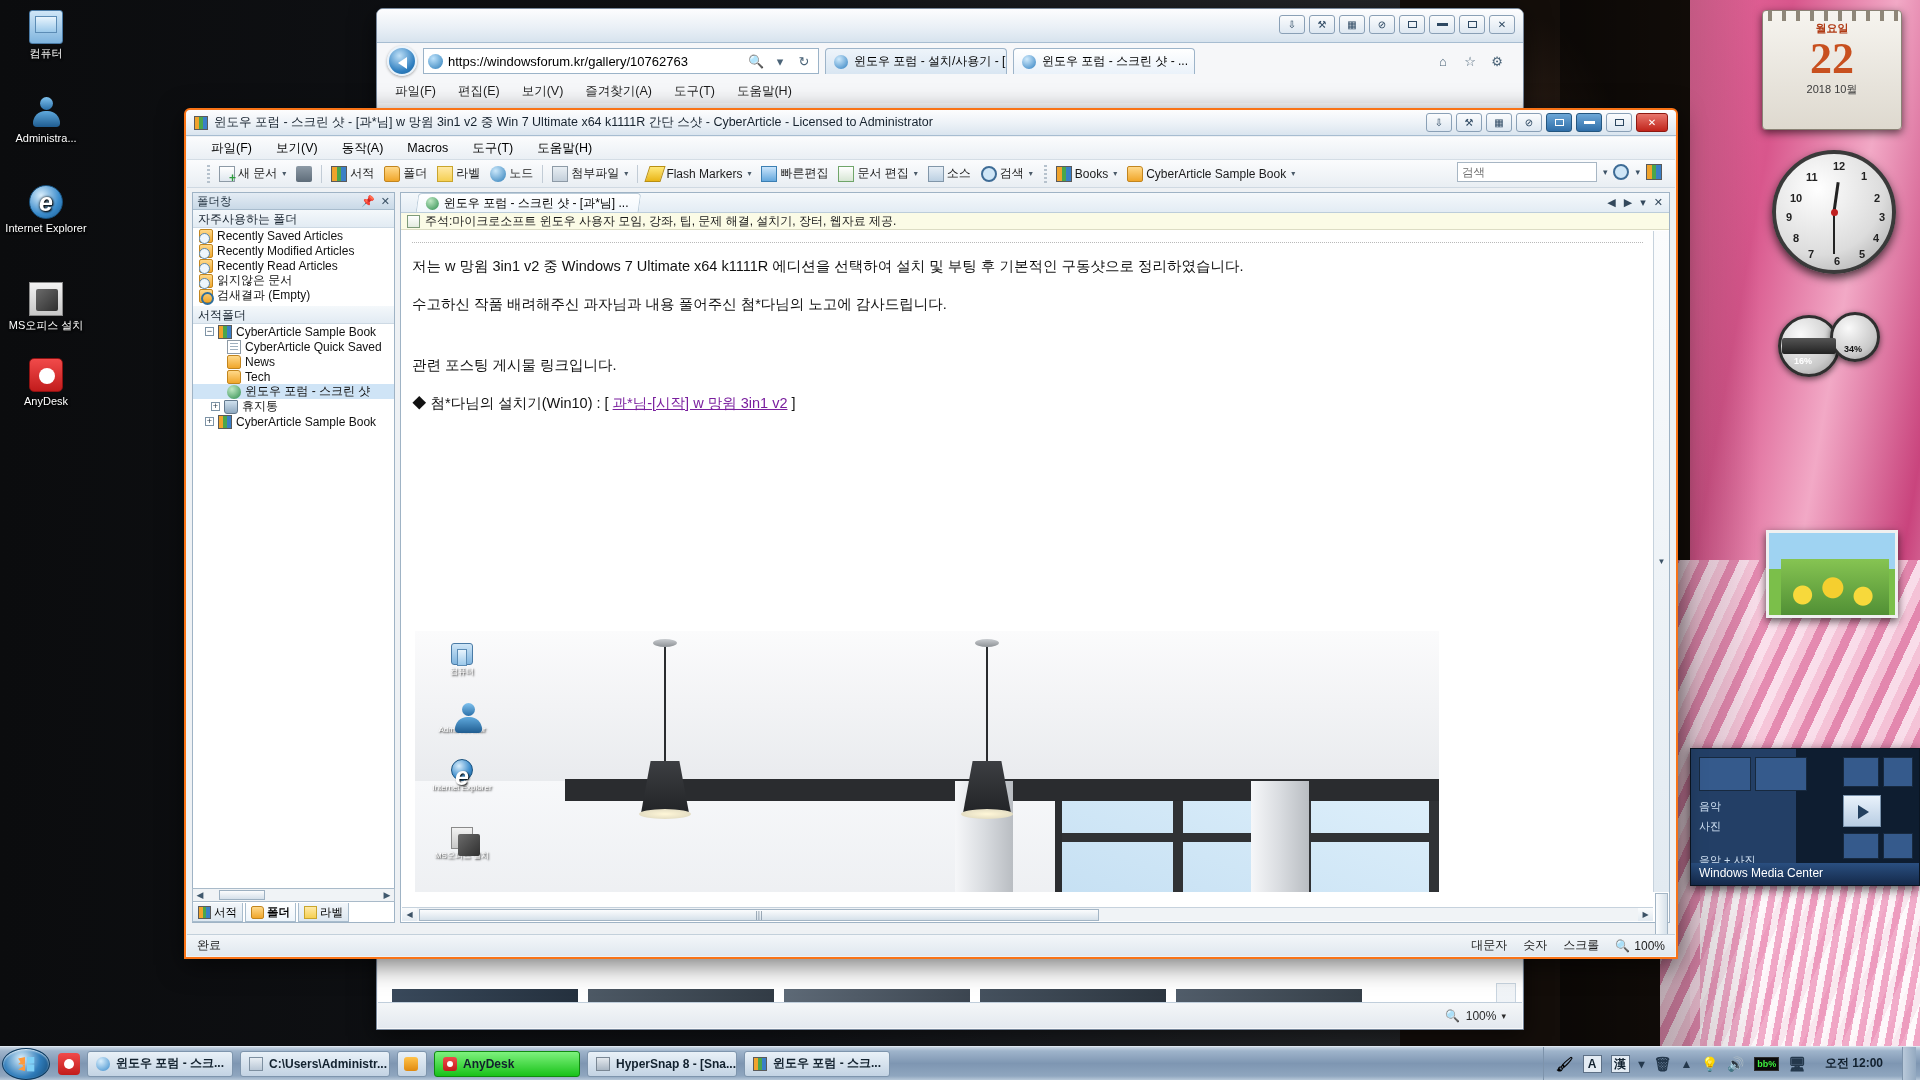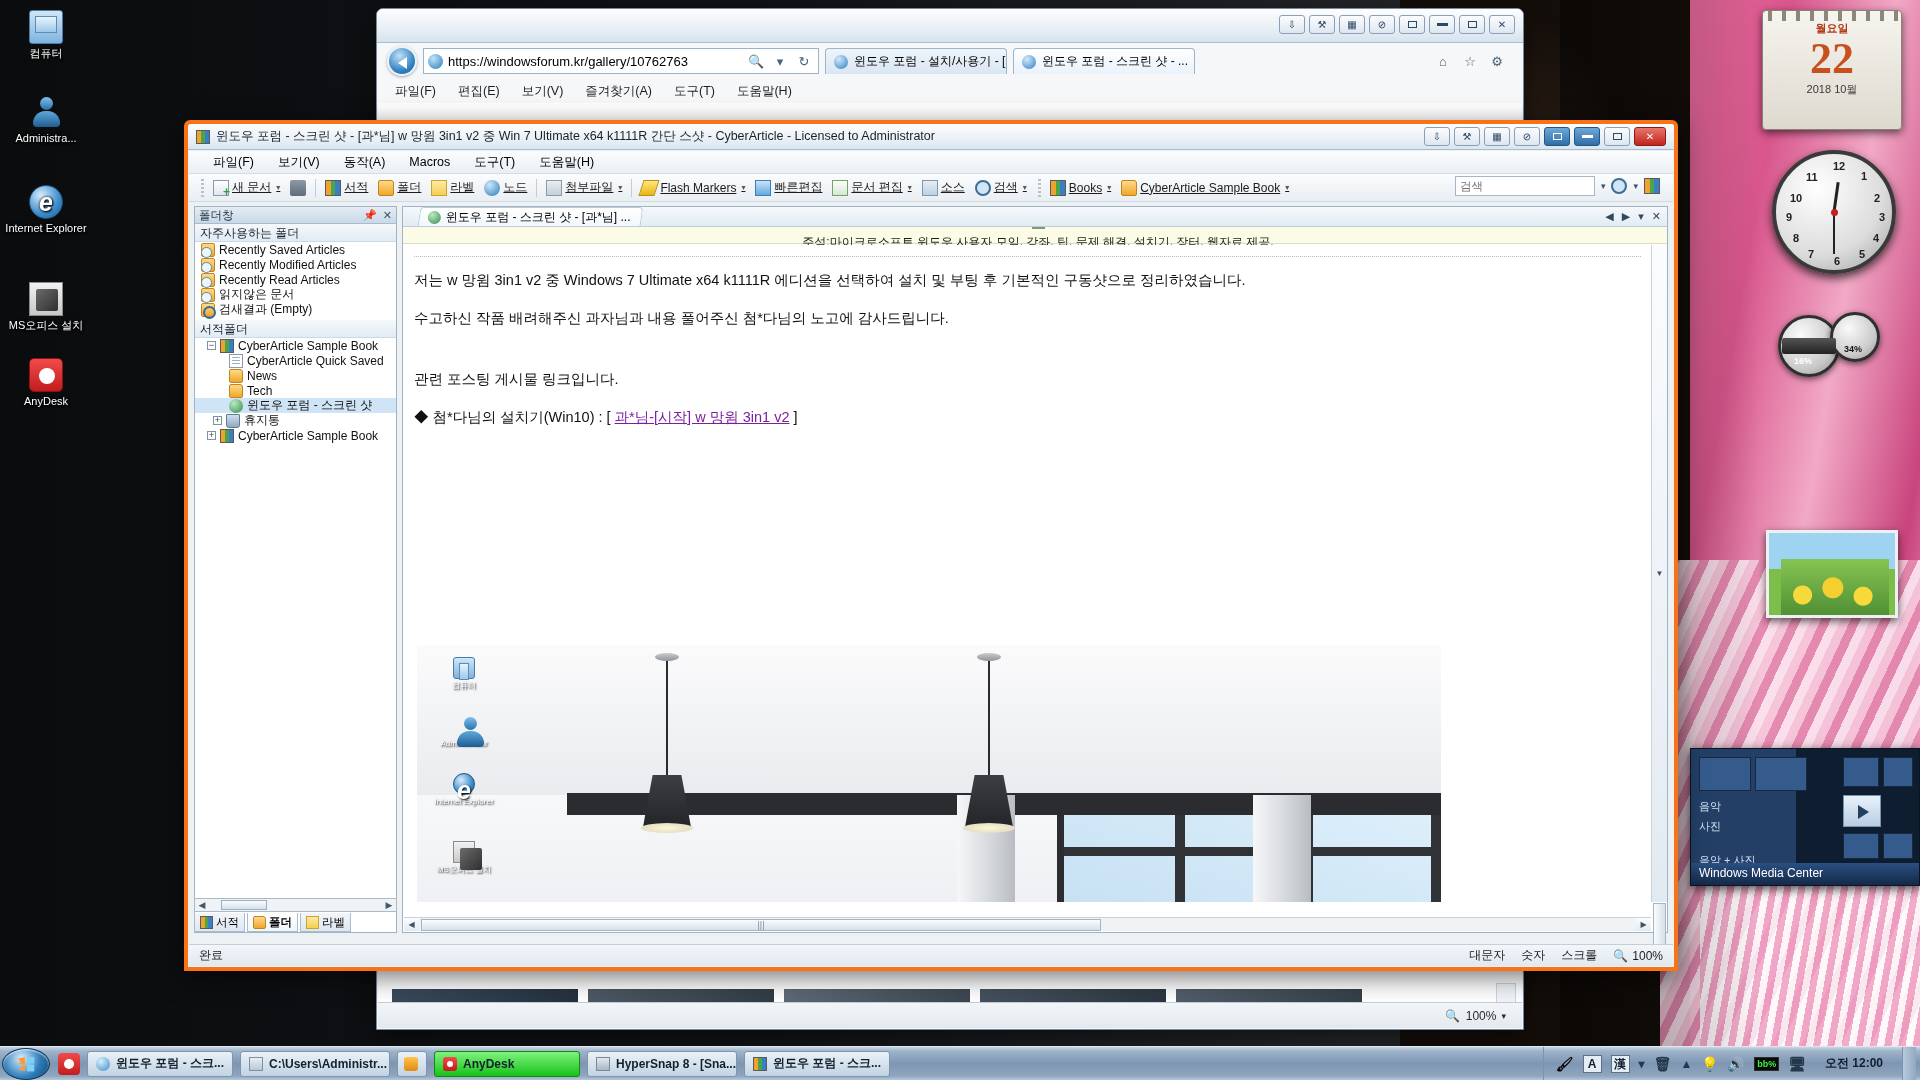--- a/index.html
+++ b/index.html
@@ -168,34 +168,34 @@
     display:flex; align-items:center; gap:22px; padding-left:18px; font-size:12.5px; color:#1d1d1d; }
   #ie-page { position:absolute; left:1px; right:1px; top:94px; bottom:1px; background:#fff;
     overflow:hidden; }
   #ie-statusbar { position:absolute; left:1px; right:1px; bottom:1px; height:26px;
     background:linear-gradient(180deg,#f4f6f8,#e3e9ef); border-top:1px solid #c0cedb;
     display:flex; align-items:center; justify-content:flex-end; padding-right:16px;
     font-size:12px; color:#2a2a2a; gap:5px; }
 
   
   #ca { left:184px; top:108px; width:1494px; height:851px; border-radius:6px 6px 0 0;
-    background:#eef1f4; border:4px solid #f97316;margin-top:12px; }
+    background:#eef1f4; border:2px solid #f97316; }
   #ca-titlebar { height:26px; border-radius:5px 5px 0 0; display:flex; align-items:center;
     padding-left:8px; gap:6px;
     background:linear-gradient(180deg,#fdfdfe,#edf2f7 52%,#dae5ef); }
   #ca-titlebar .t { font-size:12.5px; color:#16222e; white-space:nowrap; overflow:hidden; }
   .ca-bookico { width:14px; height:14px; flex:0 0 auto;
     background:linear-gradient(90deg,#f0a32c 0 33%,#4ba64b 33% 66%,#3a7fc6 66% 100%);
     border:1px solid #5a5a5a; }
   #ca-menurow { position:absolute; left:1px; right:1px; top:27px; height:23px;
     background:linear-gradient(180deg,#fbfcfd,#eaeff4); border-bottom:1px solid #d4dde5;
     display:flex; align-items:center; gap:24px; padding-left:24px; font-size:12.5px; }
   #ca-toolrow { position:absolute; left:1px; right:1px; top:50px; height:28px;
     background:linear-gradient(180deg,#fbfcfd,#e9eef3); border-bottom:1px solid #cfd9e2;
-    display:flex; align-items:center; padding-left:12px; font-size:12px; color:#1b1b1b;text-decoration:underline; }
+    display:flex; align-items:center; padding-left:20px; font-size:12px; color:#1b1b1b; }
   .tb { display:flex; align-items:center; gap:3px; padding:2px 5px; white-space:nowrap; }
   .tb .caret { font-size:8px; color:#4a5a68; margin-left:2px; }
   .tbsep { width:1px; height:18px; background:#c2ccd6; margin:0 4px; }
   .tbgrip { width:3px; height:18px; margin-right:4px;
     background:repeating-linear-gradient(0deg,#b6c2cd 0 2px,transparent 2px 4px); }
   .ti { width:16px; height:16px; flex:0 0 auto; }
   .ti-new{ background:linear-gradient(180deg,#fff,#dfe7ee); border:1px solid #8d9aa6; position:relative;}
   .ti-new:after{ content:'+'; position:absolute; right:-2px; bottom:-4px; color:#2e9b3e;
     font-size:12px; font-weight:bold; }
   .ti-print{ background:linear-gradient(180deg,#8d9aa6,#5e6c79); border-radius:2px; }
@@ -264,21 +264,21 @@
     background:#fff; border:1px solid #9fb3c5; }
   #ca-doc-tabrow { height:20px; background:linear-gradient(180deg,#f4f8fb,#e3ecf4);
     border-bottom:1px solid #bccdda; display:flex; align-items:center; position:relative; }
   .doc-tab { height:19px; display:flex; align-items:center; gap:5px; padding:0 10px 0 8px;
     font-size:12px; background:linear-gradient(180deg,#ffffff,#f1f7fc);
     border:1px solid #bccdda; border-bottom:none; border-radius:4px 4px 0 0;
     transform:skewX(-8deg); margin-left:16px; }
   .doc-tab > * { transform:skewX(8deg); }
   .doc-tab-ctrls { position:absolute; right:6px; display:flex; gap:8px; font-size:11px; color:#33485c;}
   #ca-annot { height:17px; background:#fbfbe6; border-bottom:1px solid #dcdcc4;
-    display:flex; align-items:center; gap:5px; padding-left:6px; font-size:12px; color:#1b1b1b;flex-direction:column; }
+    display:flex; align-items:center; gap:5px; padding-left:6px; font-size:12px; color:#1b1b1b; }
   .annot-ico{ width:13px; height:13px; background:linear-gradient(180deg,#fff,#e3ebe0);
     border:1px solid #7d9a79; }
 
   #ca-content { position:absolute; left:1px; right:16px; top:38px; bottom:30px;
     background:#fff; overflow:hidden; padding:6px 10px 0 10px; }
   .docline { font-size:14.5px; color:#111; margin:0 0 19px 0; white-space:nowrap; }
   .docline.tight { margin-bottom:6px; }
   .lnk-blue { color:#1a1ad6; text-decoration:underline; }
   .lnk-purple { color:#7a1f9e; text-decoration:underline; }
 

